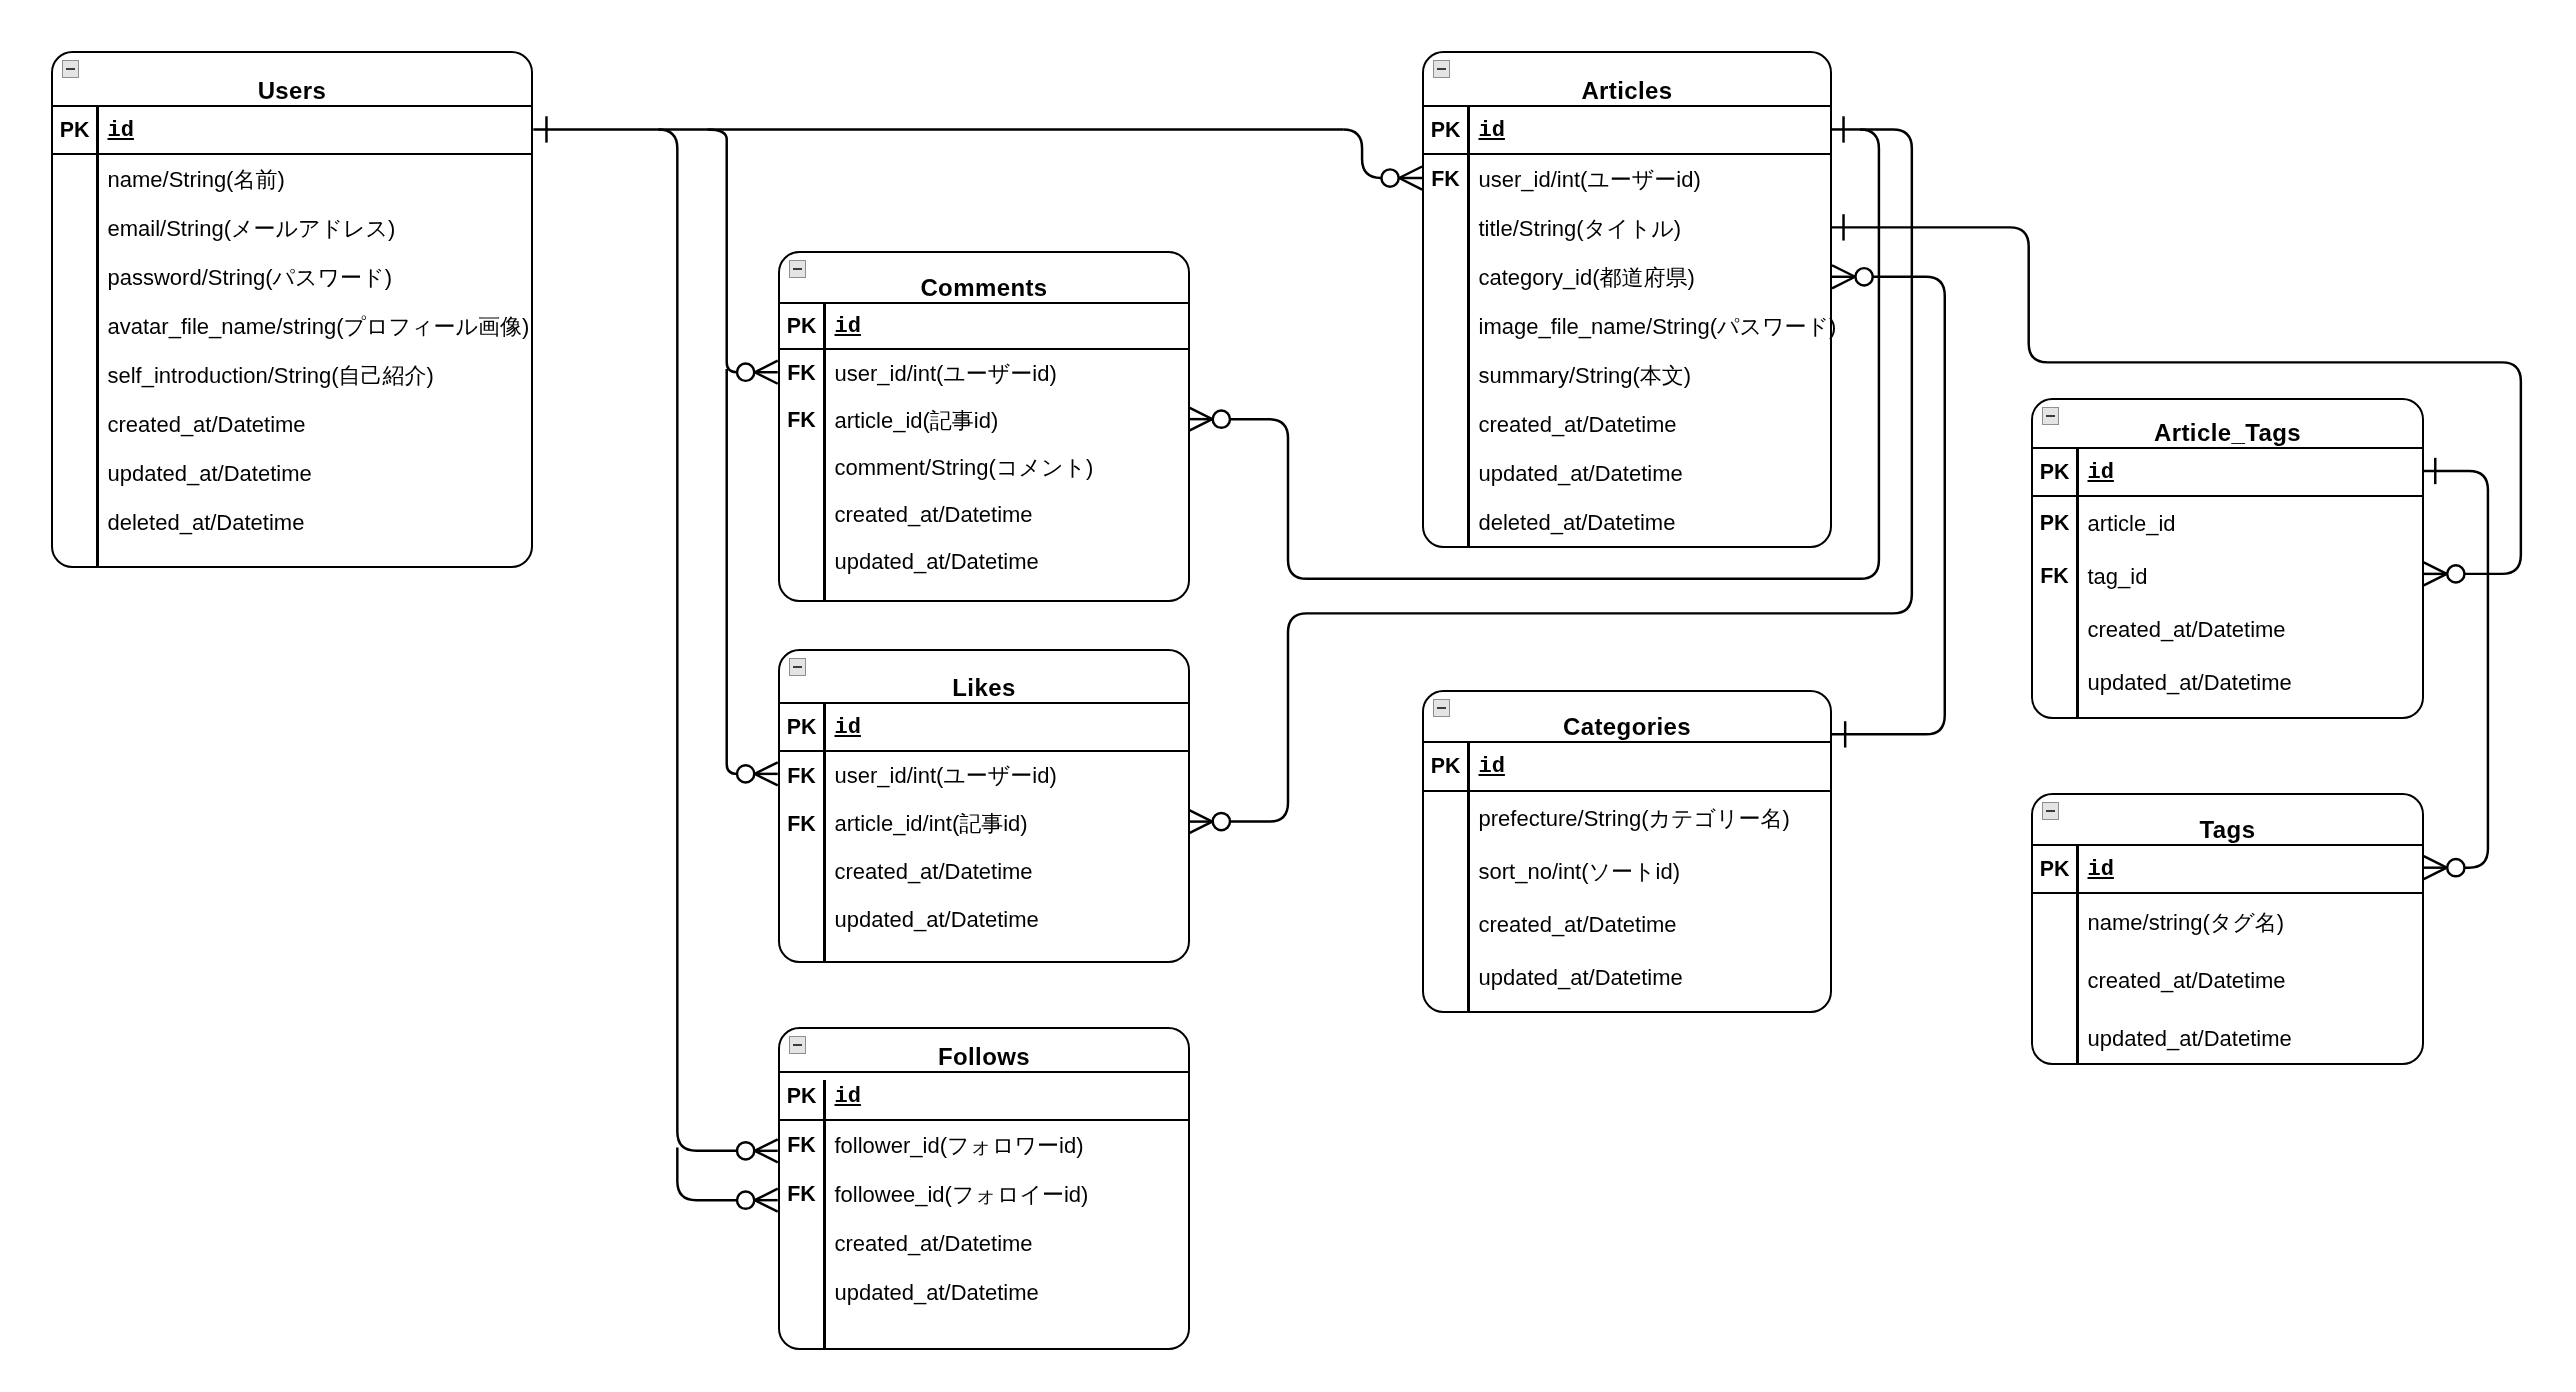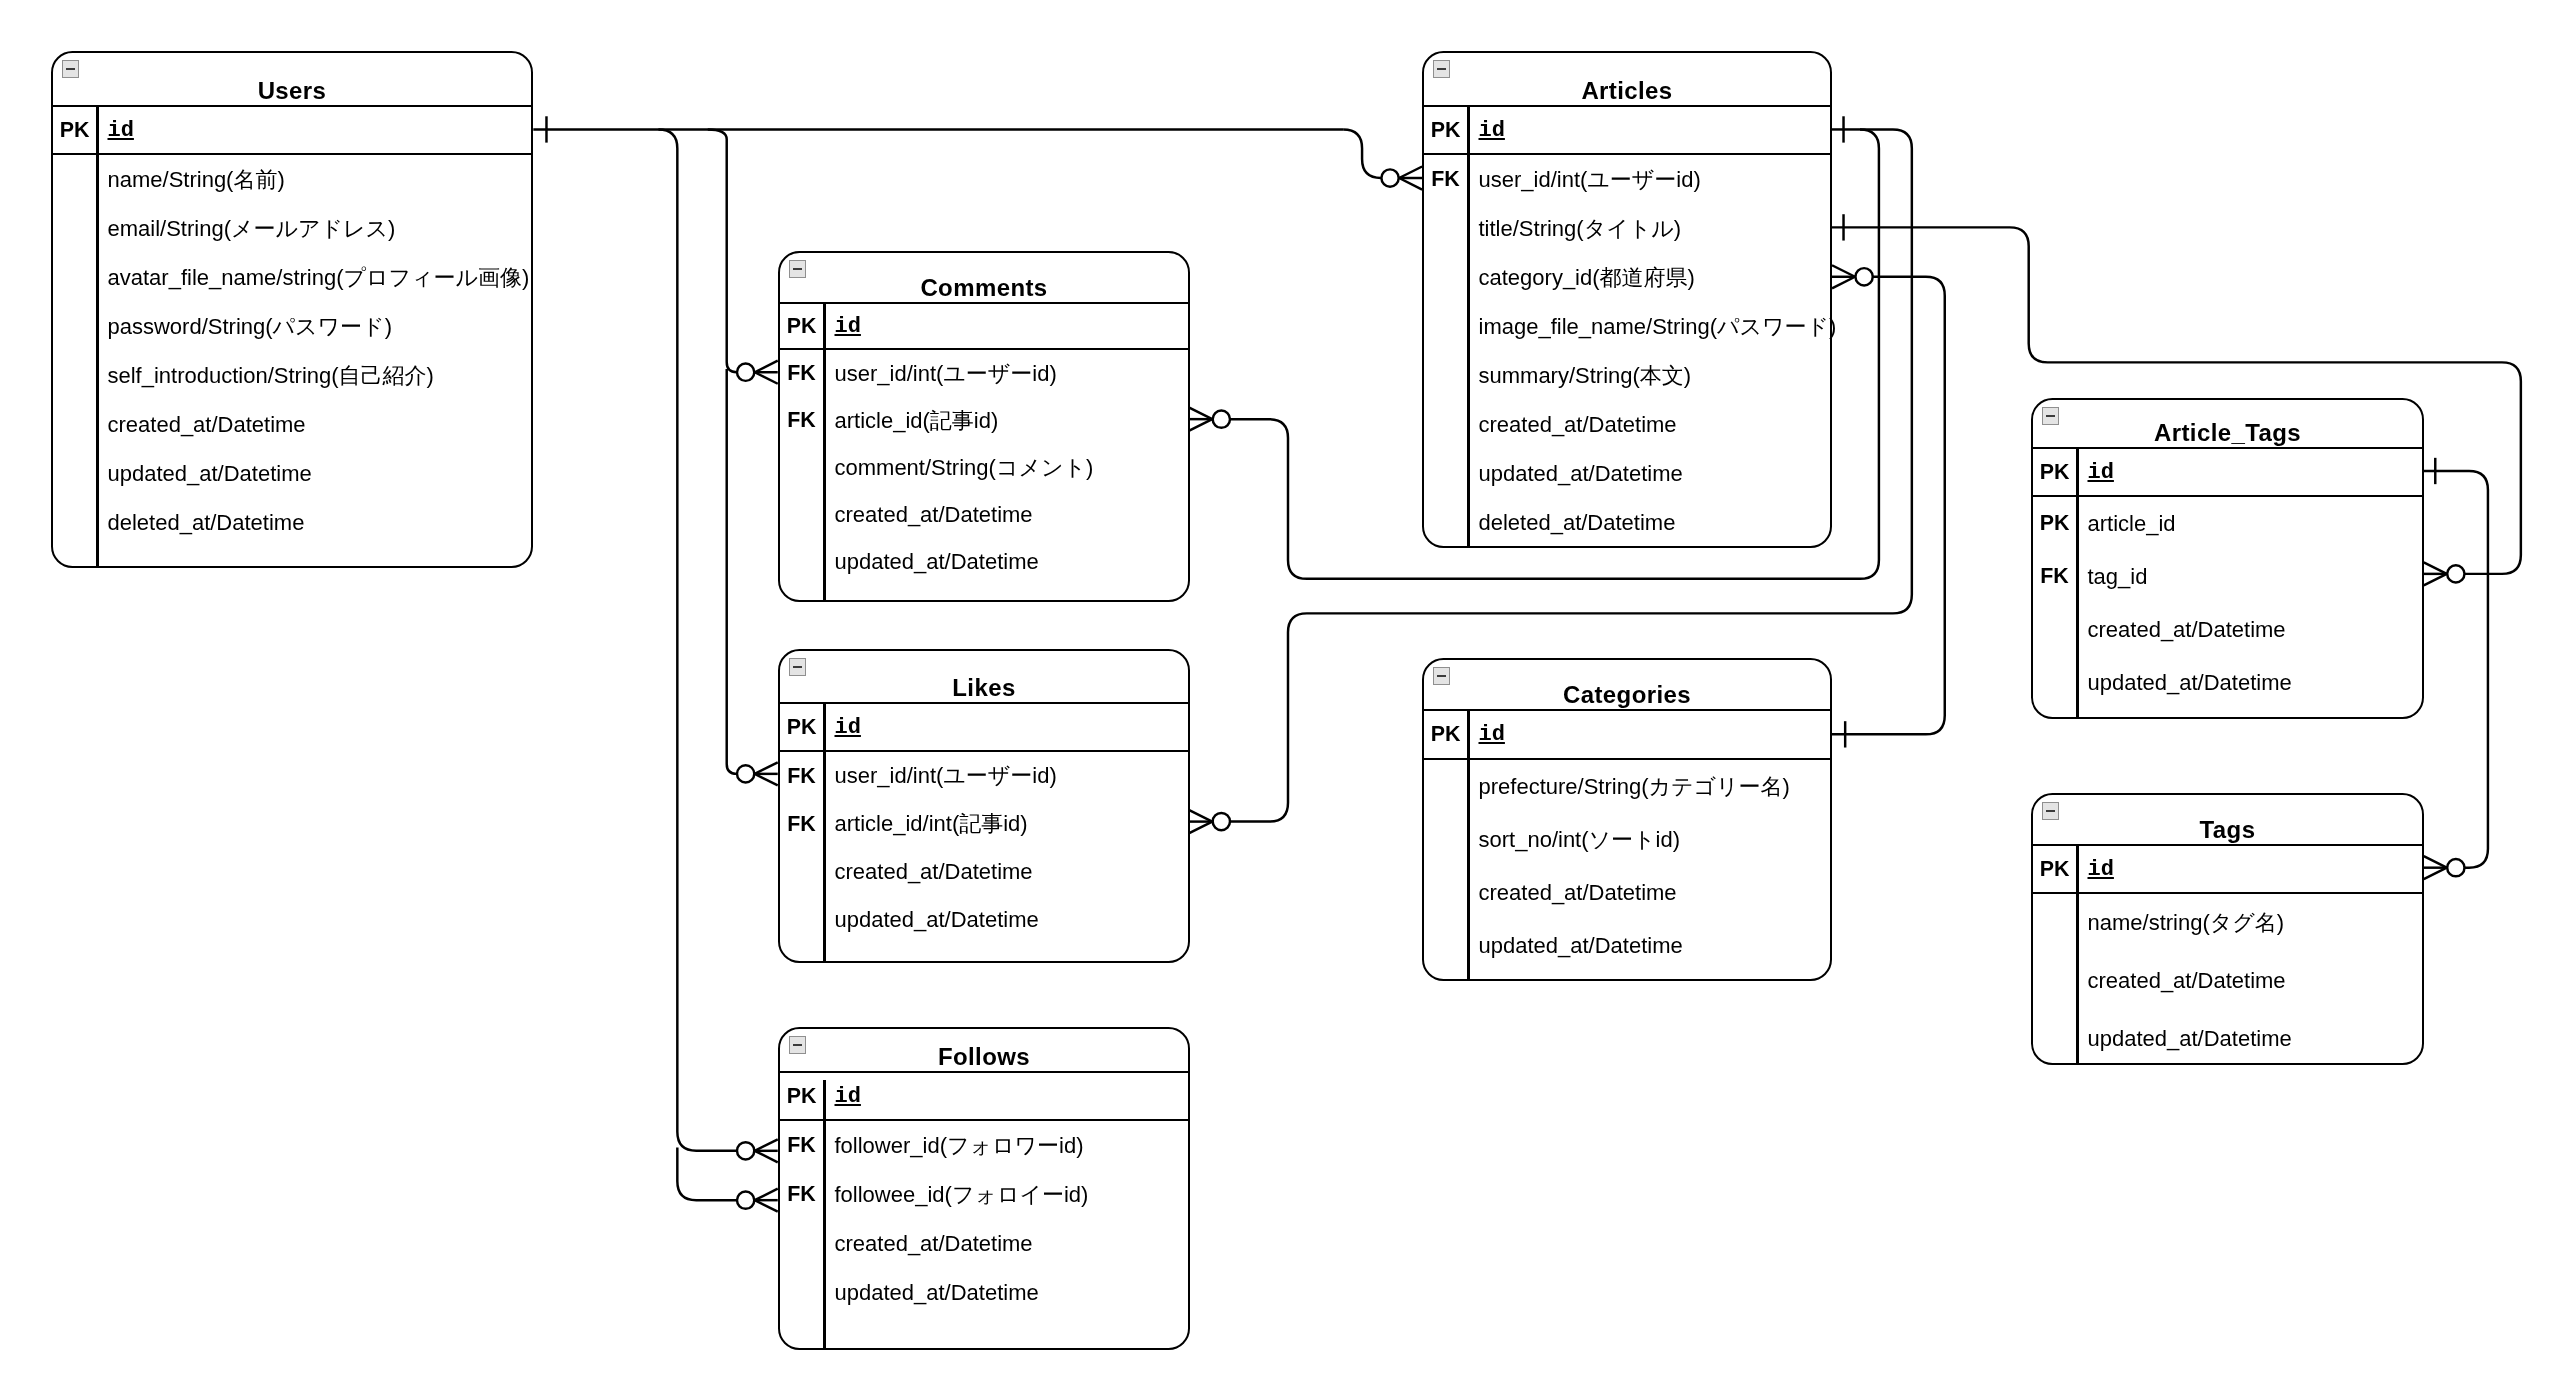--- a/index.html
+++ b/index.html
@@ -155,25 +155,25 @@
         <div class="row" style="height: 49px;">
           <span class="keycell"></span>
           <span class="labelcell">name/String(名前)</span>
         </div>
         <div class="row" style="height: 49px;">
           <span class="keycell"></span>
           <span class="labelcell">email/String(メールアドレス)</span>
         </div>
         <div class="row" style="height: 49px;">
           <span class="keycell"></span>
+          <span class="labelcell">password/String(パスワード)</span>
+        </div>
+        <div class="row" style="height: 49px;">
+          <span class="keycell"></span>
           <span class="labelcell">avatar_file_name/string(プロフィール画像)</span>
-        </div>
-        <div class="row" style="height: 49px;">
-          <span class="keycell"></span>
-          <span class="labelcell">password/String(パスワード)</span>
         </div>
         <div class="row" style="height: 49px;">
           <span class="keycell"></span>
           <span class="labelcell">self_introduction/String(自己紹介)</span>
         </div>
         <div class="row" style="height: 49px;">
           <span class="keycell"></span>
           <span class="labelcell">created_at/Datetime</span>
         </div>
         <div class="row" style="height: 49px;">
@@ -324,21 +324,21 @@
           <span class="keycell"></span>
           <span class="labelcell">updated_at/Datetime</span>
         </div>
         <div class="row" style="height: 49px;">
           <span class="keycell"></span>
           <span class="labelcell">deleted_at/Datetime</span>
         </div>
       </div>
       <div class="keyline" style="top: 54px;"></div>
     </div>
-    <div class="tbl" style="left: 1422px; top: 658px; width: 410px; height: 323px;">
+    <div class="tbl" style="left: 1422px; top: 690px; width: 410px; height: 323px;">
       <div class="tbl-header" style="height: 51px;">
         <span class="collapse">
           <span class="minus"></span>
         </span>
         <span class="tbl-title">Categories</span>
       </div>
       <div class="idrow" style="height: 49px;">
         <span class="keycell">PK</span>
         <span class="labelcell pklabel">id</span>
       </div>

